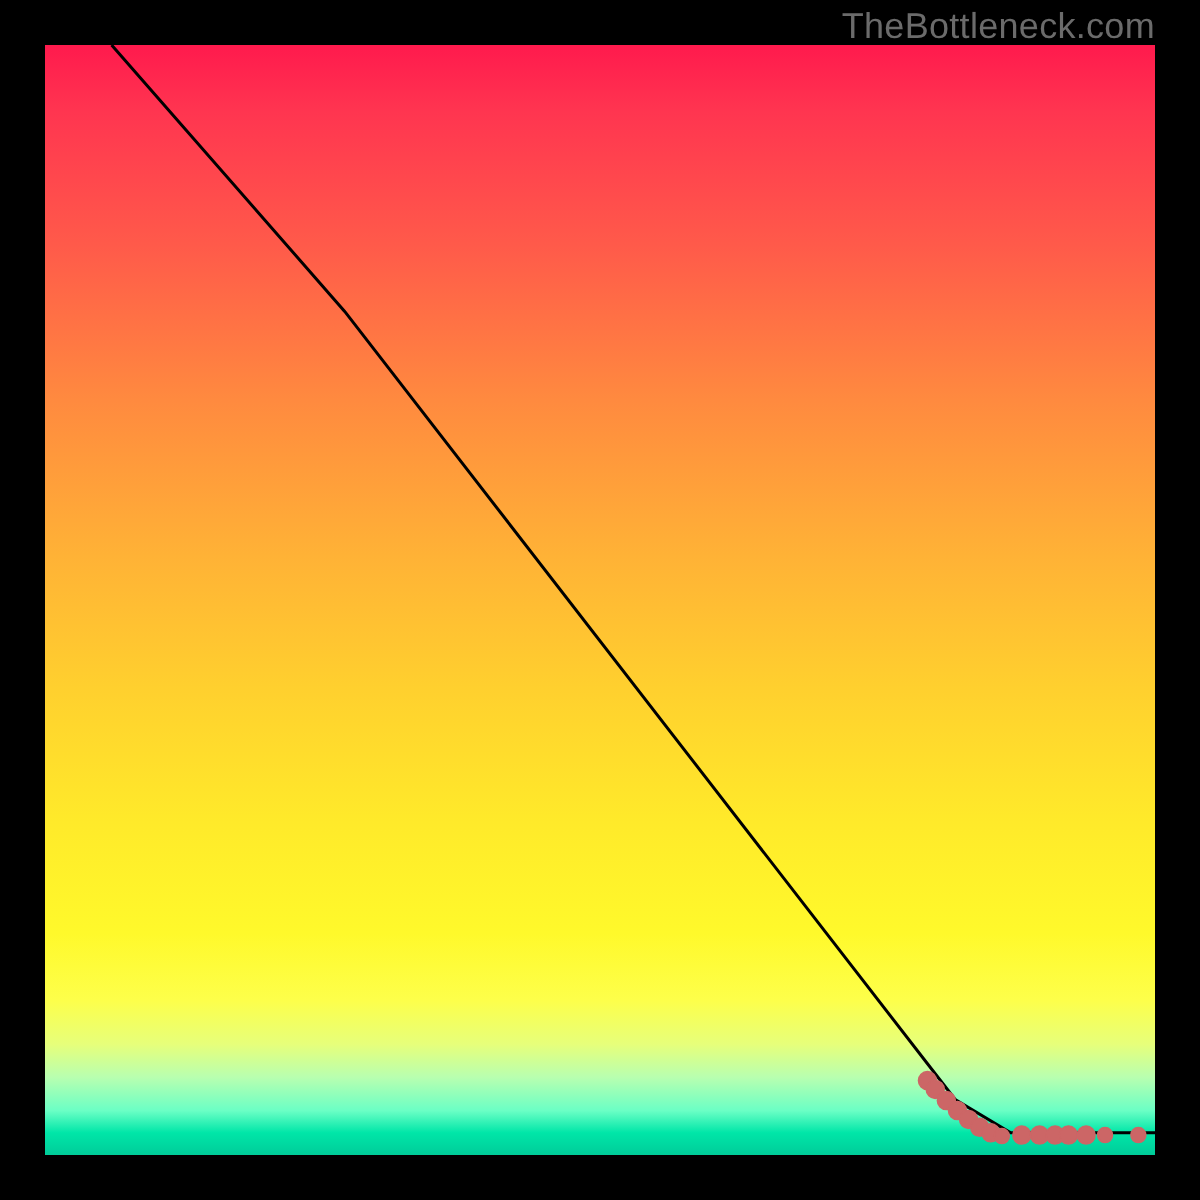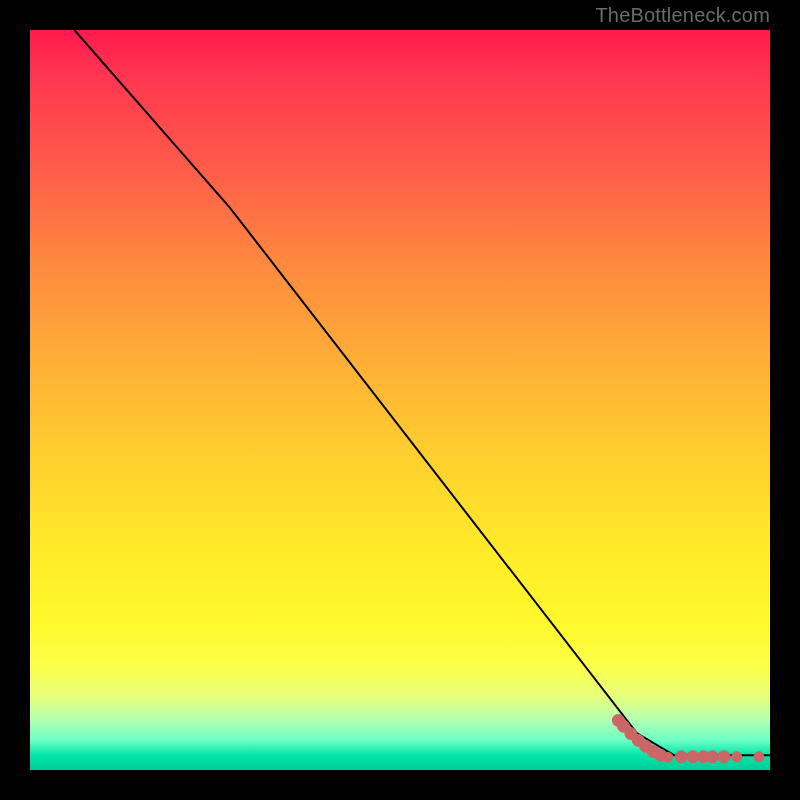--- a/index.html
+++ b/index.html
@@ -53,21 +53,21 @@
     left: 0;
     top: 0;
     width: 100%;
     height: 100%;
   }
   .watermark {
     position: absolute;
     top: 4px;
     right: 30px;
     color: #6b6b6b;
-    font-size: 20px;
+    font-size: 24px;
     font-weight: 500;
     letter-spacing: 0.2px;
   }
 </style>
 </head>
 <body>
 
 <div class="stage">
   <div class="watermark">TheBottleneck.com</div>
 

